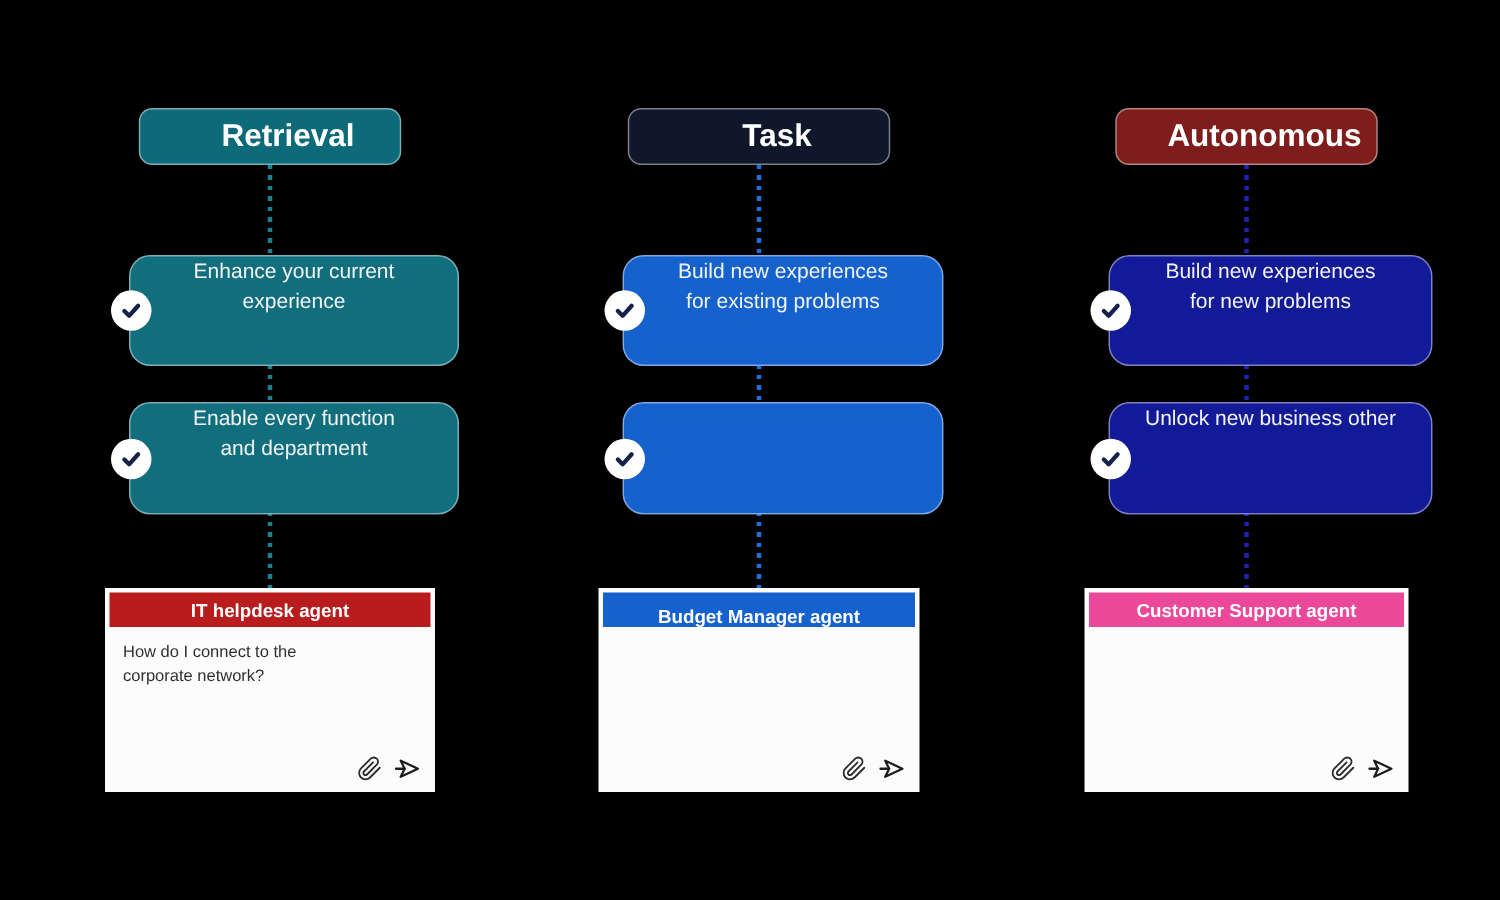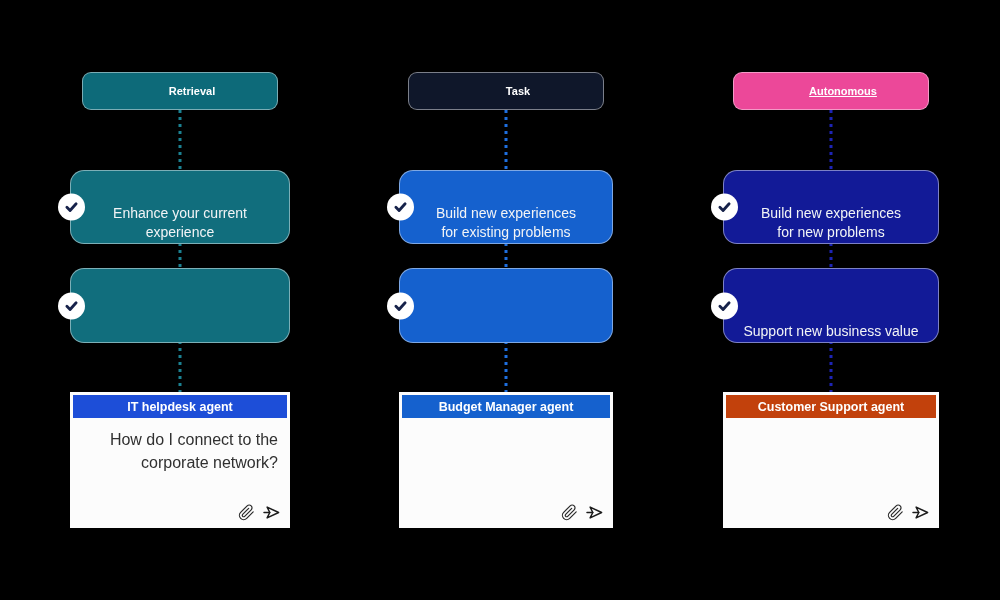--- a/index.html
+++ b/index.html
@@ -25,43 +25,43 @@
       var(--line-color) 0px, var(--line-color) 3px,
       transparent 3px, transparent 7px);
     z-index: 0;
   }
 
   .cat-header {
     position: absolute;
     top: 72px;
     left: 50%;
     transform: translateX(-50%);
-    width: 196px;
+    width: 175px;
     height: 38px;
     border-radius: 9px;
     border: 1px solid rgba(255,255,255,0.45);
     display: flex;
     align-items: center;
     justify-content: center;
     color: #fff;
     font-weight: bold;
-    font-size: 11px;
+    font-size: 21px;
     z-index: 2;
     box-sizing: border-box;
     padding-left: 24px;
   }
 
   .feature {
     position: absolute;
-    left: 0;
+    left: 16px;
     width: 100%;
     border-radius: 14px;
     border: 1px solid rgba(255,255,255,0.45);
     display: flex;
-    align-items: flex-end;
+    align-items: flex-start;
     justify-content: center;
     z-index: 2;
     box-sizing: border-box;
   }
   .feature-1 { top: 170px; height: 74px; }
   .feature-2 { top: 268px; height: 75px; }
   .ftext {
     color: #f2f4f6;
     font-size: 14px;
     line-height: 1.4;
@@ -100,24 +100,23 @@
     display: flex;
     align-items: center;
     justify-content: center;
     color: #fff;
     font-weight: bold;
     font-size: 12.5px;
   }
   .agent-body {
     padding: 10px 12px;
     color: #303030;
-    font-size: 16px;
+    font-size: 11px;
     line-height: 1.45;
     white-space: pre-line;
-    text-align: right;
   }
   .agent-footer {
     position: absolute;
     right: 9px;
     bottom: 6px;
     display: flex;
     align-items: center;
     gap: 7px;
   }
   .agent-footer .icon { display: inline-flex; cursor: pointer; }
@@ -140,23 +139,25 @@
       </span>
       <span class="ftext">Enhance your current
 experience</span>
     </div>
     <div class="feature feature-2" style="background-color: rgb(17, 110, 125);">
       <span class="check">
         <svg width="17" height="17" viewBox="0 0 24 24" fill="none" stroke="#16224a" stroke-width="4" stroke-linecap="round" stroke-linejoin="round">
             <polyline points="5.5,12.5 10,17 18.5,7.5"></polyline>
           </svg>
       </span>
+      <span class="ftext">Enable every function
+and department</span>
     </div>
     <div class="agent">
-      <div class="agent-header" style="background-color: #1d4ed8;">
+      <div class="agent-header" style="background-color: #b91c1c;">
         <span>IT helpdesk agent</span>
       </div>
       <div class="agent-body">How do I connect to the
 corporate network?</div>
       <div class="agent-footer">
         <span class="icon">
           <svg width="17" height="17" viewBox="0 0 24 24" fill="none" stroke="#2b2b2b" stroke-width="1.7" stroke-linecap="round" stroke-linejoin="round">
               <path d="M21.44 11.05l-9.19 9.19a6 6 0 0 1-8.49-8.49l9.19-9.19a4 4 0 1 1 5.66 5.66l-9.2 9.19a2 2 0 0 1-2.83-2.83l8.49-8.48"></path>
             </svg>
         </span>
@@ -185,63 +186,63 @@
 for existing problems</span>
     </div>
     <div class="feature feature-2" style="background-color: rgb(21, 97, 206);">
       <span class="check">
         <svg width="17" height="17" viewBox="0 0 24 24" fill="none" stroke="#16224a" stroke-width="4" stroke-linecap="round" stroke-linejoin="round">
             <polyline points="5.5,12.5 10,17 18.5,7.5"></polyline>
           </svg>
       </span>
     </div>
     <div class="agent">
-      <div class="agent-header" style="background-color: rgb(21, 97, 206);">
+      <div class="agent-header" style="background-color: rgb(21, 97, 206); align-items: flex-end;">
         <span>Budget Manager agent</span>
       </div>
       <div class="agent-footer">
         <span class="icon">
           <svg width="17" height="17" viewBox="0 0 24 24" fill="none" stroke="#2b2b2b" stroke-width="1.7" stroke-linecap="round" stroke-linejoin="round">
               <path d="M21.44 11.05l-9.19 9.19a6 6 0 0 1-8.49-8.49l9.19-9.19a4 4 0 1 1 5.66 5.66l-9.2 9.19a2 2 0 0 1-2.83-2.83l8.49-8.48"></path>
             </svg>
         </span>
         <span class="icon">
           <svg width="19" height="19" viewBox="0 0 24 24" fill="none" stroke="#1c1c1c" stroke-width="1.9" stroke-linecap="round" stroke-linejoin="round">
               <path d="M21 12 L6.5 5.2 L9.8 12 L6.5 18.8 Z"></path>
               <line x1="2.5" y1="12" x2="9.8" y2="12"></line>
             </svg>
         </span>
       </div>
     </div>
   </div>
 
   <div class="column" style="left:723px; width:216px;">
     <div class="dotline" style="--line-color: #1d24b5;"></div>
-    <div class="cat-header" style="background-color: #ec4899; text-decoration: underline;">
+    <div class="cat-header" style="background-color: #7f1d1d;">
       <span>Autonomous</span>
     </div>
     <div class="feature feature-1" style="background-color: rgb(18, 26, 151);">
       <span class="check">
         <svg width="17" height="17" viewBox="0 0 24 24" fill="none" stroke="#16224a" stroke-width="4" stroke-linecap="round" stroke-linejoin="round">
             <polyline points="5.5,12.5 10,17 18.5,7.5"></polyline>
           </svg>
       </span>
       <span class="ftext">Build new experiences
 for new problems</span>
     </div>
     <div class="feature feature-2" style="background-color: rgb(18, 26, 151);">
       <span class="check">
         <svg width="17" height="17" viewBox="0 0 24 24" fill="none" stroke="#16224a" stroke-width="4" stroke-linecap="round" stroke-linejoin="round">
             <polyline points="5.5,12.5 10,17 18.5,7.5"></polyline>
           </svg>
       </span>
-      <span class="ftext">Support new business value</span>
+      <span class="ftext">Unlock new business other</span>
     </div>
     <div class="agent">
-      <div class="agent-header" style="background-color: #c2410c;">
+      <div class="agent-header" style="background-color: #ec4899;">
         <span>Customer Support agent</span>
       </div>
       <div class="agent-footer">
         <span class="icon">
           <svg width="17" height="17" viewBox="0 0 24 24" fill="none" stroke="#2b2b2b" stroke-width="1.7" stroke-linecap="round" stroke-linejoin="round">
               <path d="M21.44 11.05l-9.19 9.19a6 6 0 0 1-8.49-8.49l9.19-9.19a4 4 0 1 1 5.66 5.66l-9.2 9.19a2 2 0 0 1-2.83-2.83l8.49-8.48"></path>
             </svg>
         </span>
         <span class="icon">
           <svg width="19" height="19" viewBox="0 0 24 24" fill="none" stroke="#1c1c1c" stroke-width="1.9" stroke-linecap="round" stroke-linejoin="round">

